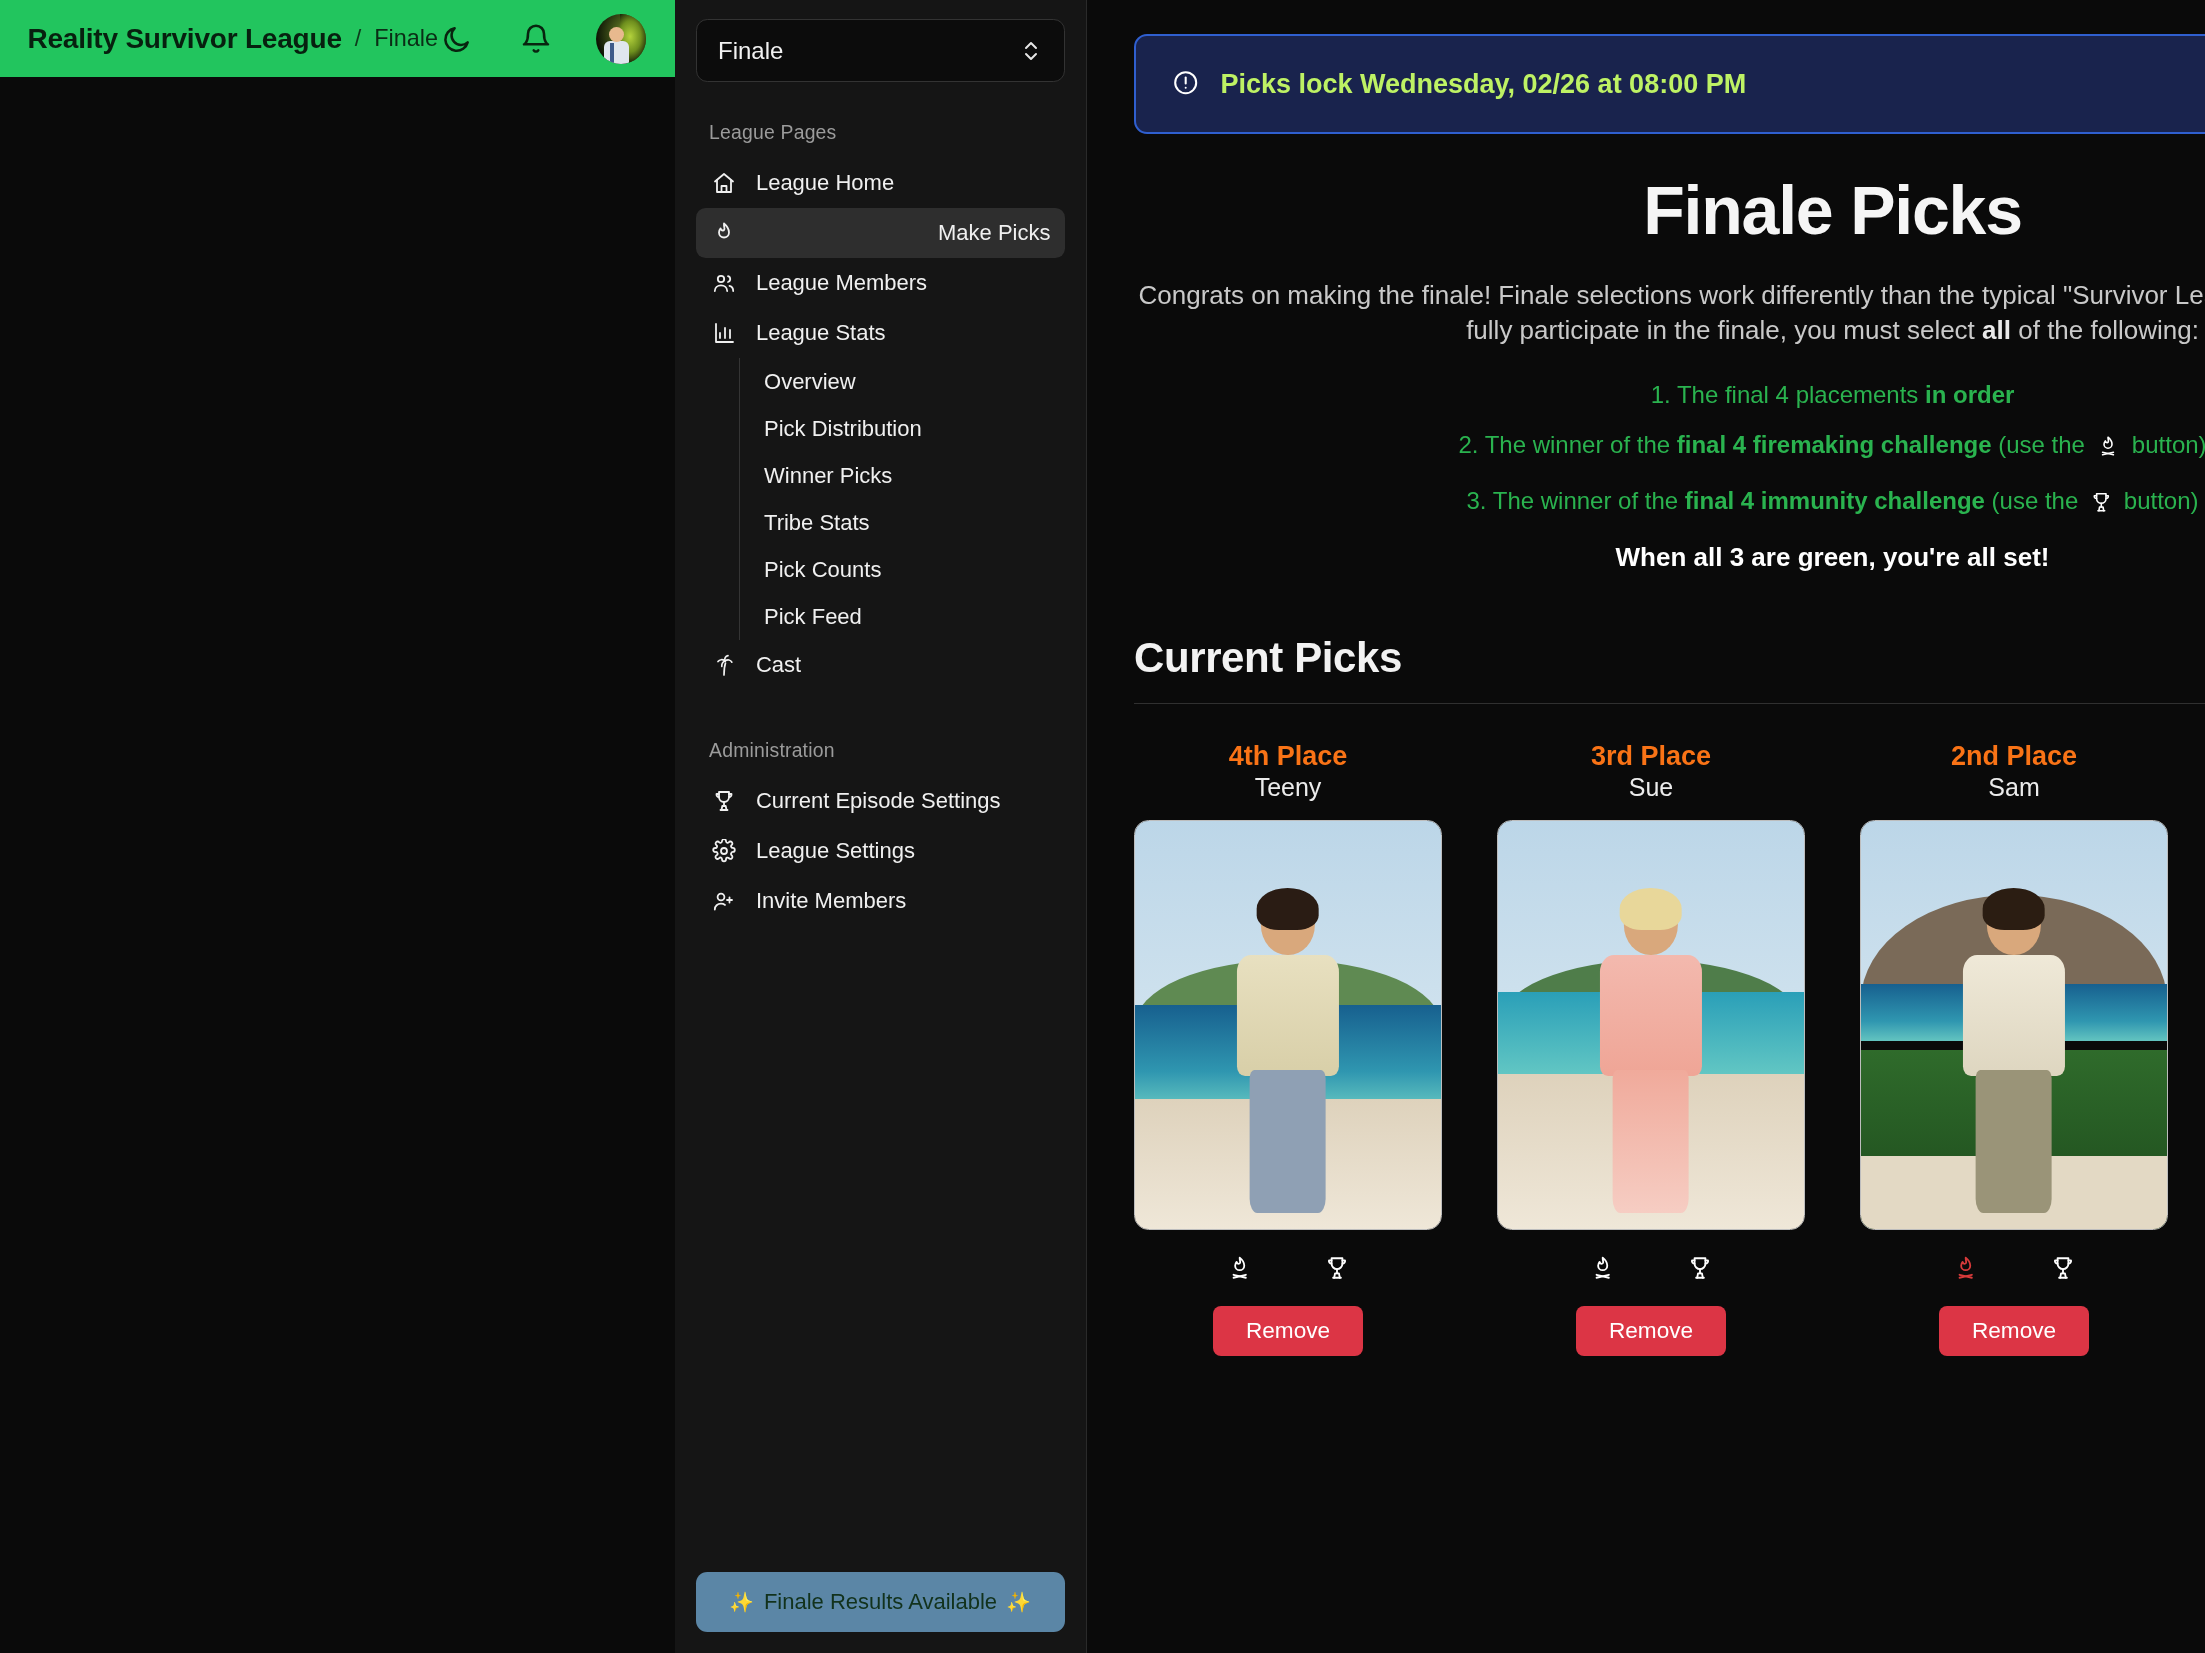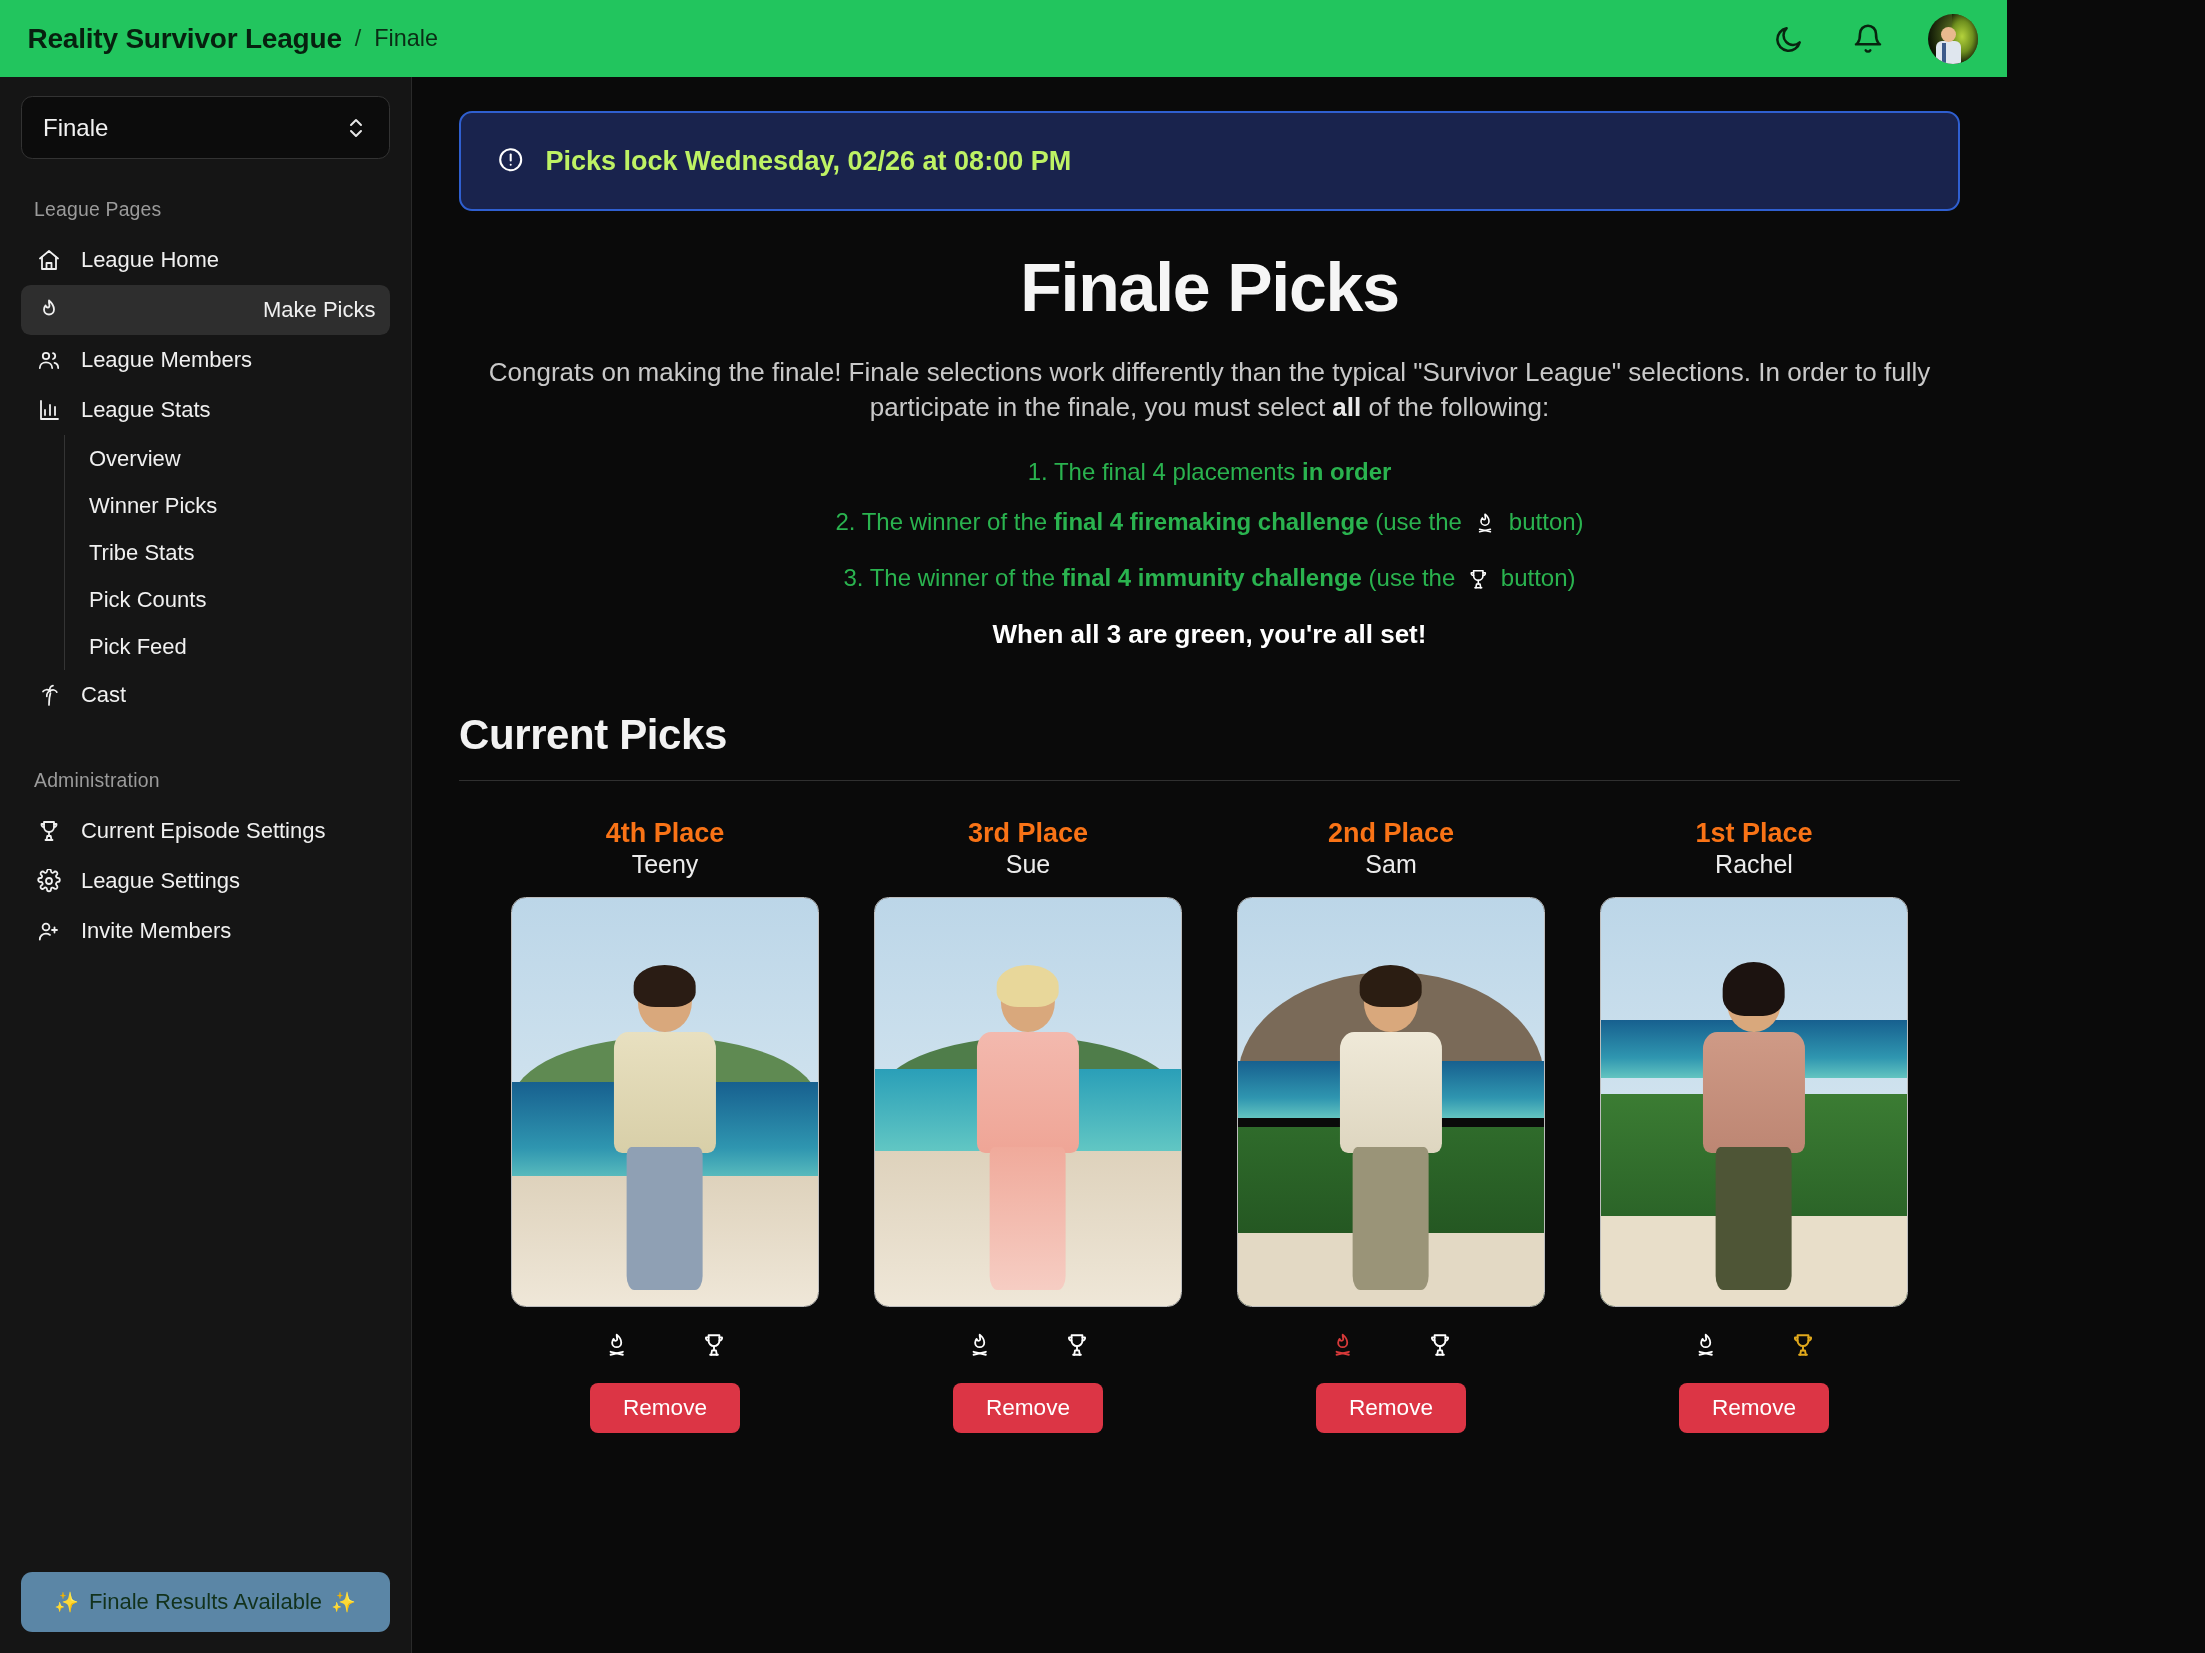--- a/index.html
+++ b/index.html
@@ -2,21 +2,21 @@
 <html style="font-size:13px"><head>
 <meta charset="utf-8">
 <style>
   * { box-sizing: border-box; margin: 0; padding: 0; }
   html, body {
     width: 2205px; height: 1653px;
     background: #0a0a0a;
     font-family: "Liberation Sans", sans-serif;
     overflow: hidden;
   }
-  .app { width: 2007px; height: 1653px; display: flex; flex-direction: column; }
+  .app { width: 2007px; height: 1653px; display: flex; flex-direction: row; }
 
   
   .topbar {
     height: 77px; flex: 0 0 77px;
     background: #22c55e;
     display: flex; align-items: center;
     padding: 0 29px 0 27.4px;
     position: relative; z-index: 5;
   }
   .brand {
@@ -241,20 +241,23 @@
               <path d="M13 17V7"></path>
               <path d="M18 17v-8"></path>
           </svg>
         </span>
         <span>League Stats</span>
       </div>
 
       <div class="subnav">
         <div class="nav-item">
           <span>Overview</span>
+        </div>
+        <div class="nav-item">
+          <span>Pick Distribution</span>
         </div>
         <div class="nav-item">
           <span>Winner Picks</span>
         </div>
         <div class="nav-item">
           <span>Tribe Stats</span>
         </div>
         <div class="nav-item">
           <span>Pick Counts</span>
         </div>

